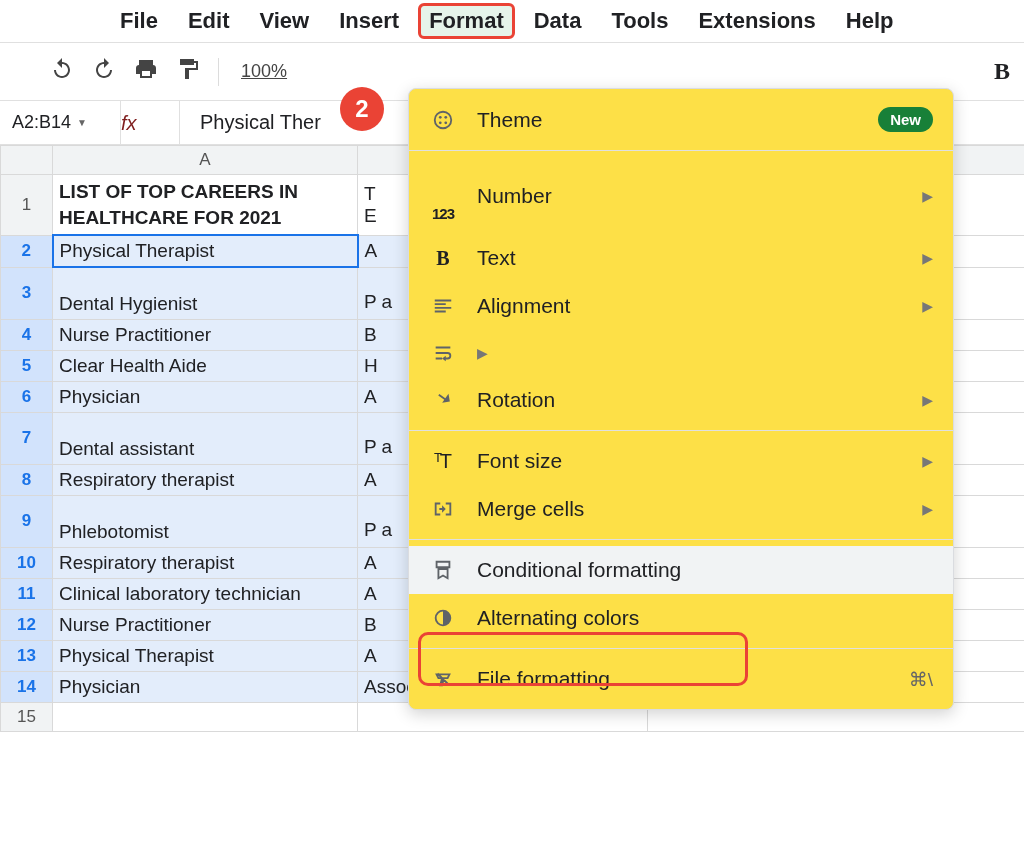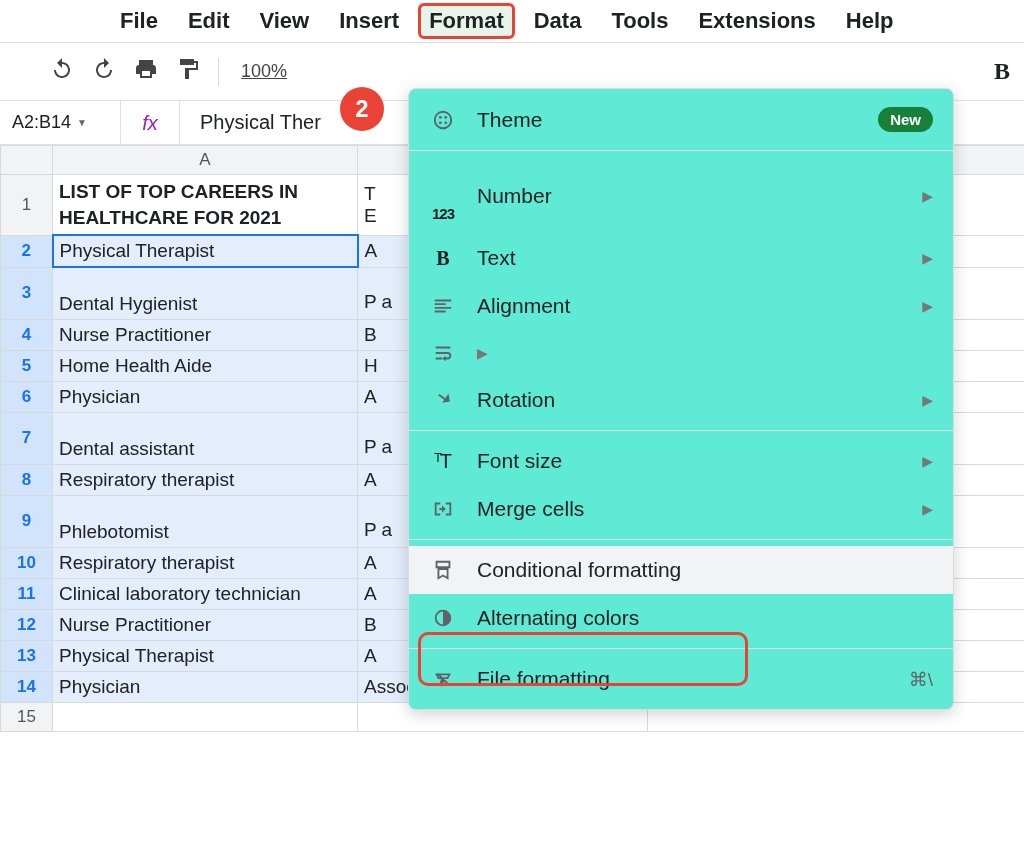--- a/index.html
+++ b/index.html
@@ -57,21 +57,21 @@
   .bold-b { font-family: Georgia, serif; font-weight: bold; font-size: 24px; margin-left: auto; margin-right: 14px; }
 
   .namebox-row {
     display: flex;
     align-items: center;
     border-bottom: 1px solid #e0e0e0;
     height: 44px;
   }
   .namebox { width: 120px; padding-left: 12px; font-size: 18px; display:flex; align-items:center; gap:6px;}
   .namebox .tri { font-size: 10px; color: #666; }
-  .fx { width: 60px; font-style: italic; color: #a21caf; text-align:center; font-size:20px; border-left:1px solid #e0e0e0; border-right:1px solid #e0e0e0; height:100%; line-height:44px;}
+  .fx { width: 60px; font-style: italic; color: #7f1d1d; text-align:left; font-size:20px; border-left:1px solid #e0e0e0; border-right:1px solid #e0e0e0; height:100%; line-height:44px;}
   .fval { padding-left: 20px; font-size: 20px; }
 
   .sheet-area { position: relative; }
   .grid { border-collapse: collapse; table-layout: fixed; width: 1024px; }
   .grid th, .grid td {
     border: 1px solid #d9d9d9;
     font-size: 19px;
     text-align: left;
     padding: 4px 6px;
     overflow: hidden;
@@ -95,21 +95,21 @@
   .wrap { white-space: normal !important; line-height: 1.35; }
   .bold { font-weight: bold; }
   .tall { height: 52px; vertical-align: bottom; }
   th.rowh.sel { background:#d2e3fc; color:#1a73e8; font-weight:bold; }
 
   .dropdown {
     position: absolute;
     left: 408px;
     top: 46px;
     width: 546px;
-    background: #5eead4;
+    background: #fde047;
     border: 1px solid #dadce0;
     border-radius: 8px;
     box-shadow: 0 4px 16px rgba(0,0,0,0.18);
     z-index: 10;
     padding: 6px 0;
     font-size: 21px;
   }
   .dd-row {
     display: flex;
     align-items: center;
@@ -342,21 +342,21 @@
           <td></td>
         </tr>
         <tr>
           <th class="rowh sel">4</th>
           <td class="sel">Nurse Practitioner</td>
           <td class="sel" style="white-space: pre-line;">B</td>
           <td></td>
         </tr>
         <tr>
           <th class="rowh sel">5</th>
-          <td class="sel">Home Health Aide</td>
+          <td class="sel">Clear Health Aide</td>
           <td class="sel" style="white-space: pre-line;">H</td>
           <td></td>
         </tr>
         <tr>
           <th class="rowh sel">6</th>
           <td class="sel">Physician</td>
           <td class="sel" style="white-space: pre-line;">A</td>
           <td></td>
         </tr>
         <tr>

